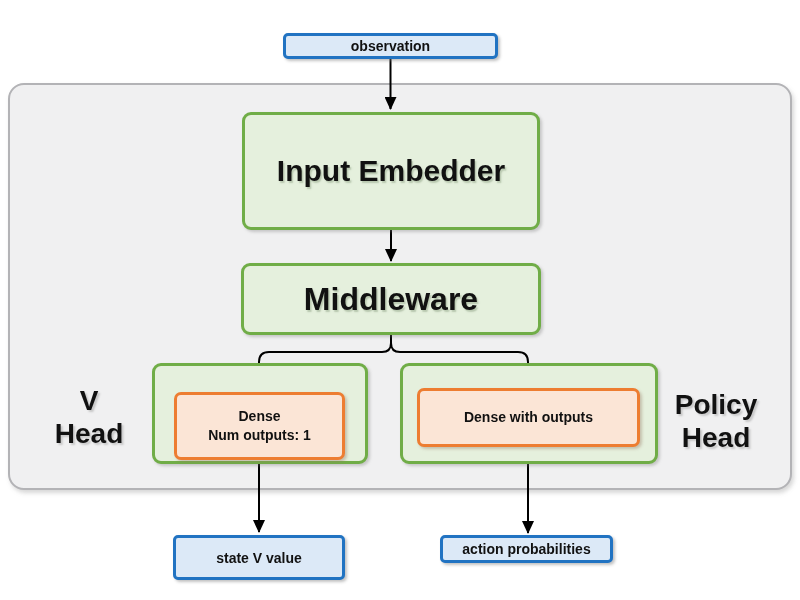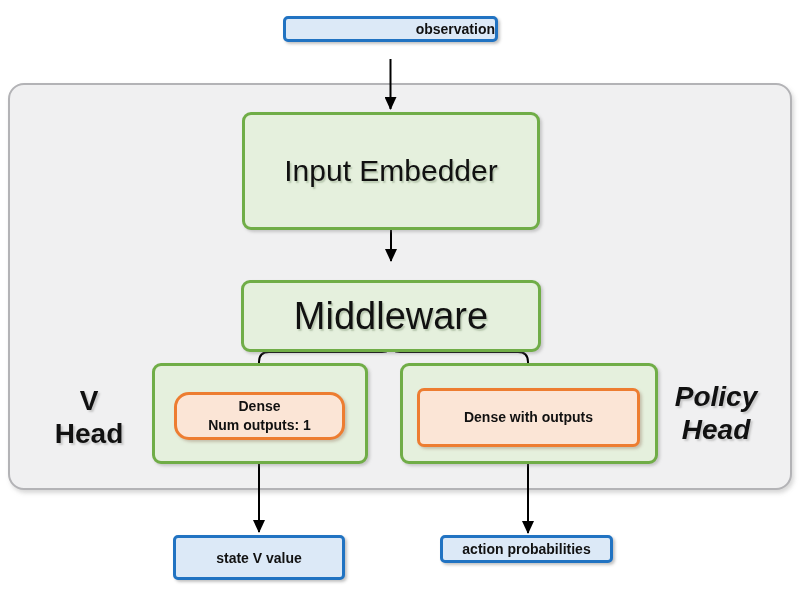--- a/index.html
+++ b/index.html
@@ -34,51 +34,51 @@
     border: 3px solid var(--blue-border, #2173c2);
     border-radius: 5px;
     font-weight: bold; font-size: 14px;
     box-shadow: 2px 2px 3px rgba(120,120,120,0.45);
   }
 
   .green-node {
     background: var(--green-fill, #e5f0dd);
     border: 3px solid var(--green-border, #70ad47);
     border-radius: 9px;
-    font-weight: normal;
+    font-weight: bold;
     box-shadow: 2px 2px 3px rgba(120,120,120,0.35);
   }
 
   .orange-node {
     background: var(--orange-fill, #fbe5d6);
     border: 3px solid var(--orange-border, #ed7d31);
     border-radius: 7px;
     font-size: 14px; line-height: 19px;
     box-shadow: 2px 2px 3px rgba(150,120,100,0.4);
   }
   .orange-node .t { font-weight: bold; }
   .orange-node .s { font-weight: bold; }
 
   .head-label {
     font-weight: bold; font-size: 28px; line-height: 33px;
     text-align: center; z-index: 3;
     text-shadow: 2px 2px 2px rgba(150,150,150,0.45);
   }
 
-  #observation   { left: 283px; top: 16px;  width: 215px; height: 26px; align-items: flex-end; }
+  #observation   { left: 283px; top: 33px;  width: 215px; height: 26px; }
   #input-embedder{ left: 242px; top: 112px; width: 298px; height: 118px; font-size: 30px;
                    text-shadow: 1.5px 1.5px 1.5px rgba(140,160,130,0.5); }
-  #middleware    { left: 241px; top: 280px; width: 300px; height: 72px;  font-size: 38px;
+  #middleware    { left: 241px; top: 263px; width: 300px; height: 72px;  font-size: 32px;
                    text-shadow: 1.5px 1.5px 1.5px rgba(140,160,130,0.5); }
   #v-head-box    { left: 152px; top: 363px; width: 216px; height: 101px; }
   #policy-head-box{ left: 400px; top: 363px; width: 258px; height: 101px; }
-  #dense         { left: 174px; top: 392px; width: 171px; height: 48px; z-index: 4; border-radius: 15px; }
+  #dense         { left: 174px; top: 392px; width: 171px; height: 68px; z-index: 4; }
   #dense-softmax { left: 417px; top: 388px; width: 223px; height: 59px; z-index: 4; }
   #v-head-label  { left: 38px;  top: 384px; width: 102px; }
-  #policy-head-label { left: 659px; top: 380px; width: 114px; font-style: italic; }
+  #policy-head-label { left: 659px; top: 388px; width: 114px; }
   #state-v-value { left: 173px; top: 535px; width: 172px; height: 45px; }
   #action-probabilities { left: 440px; top: 535px; width: 173px; height: 28px; }
 </style>
 </head>
 <body>
 
 <div class="abs container-panel"></div>
 
 <svg class="abs connectors" viewBox="0 0 800 600" xmlns="http://www.w3.org/2000/svg">
   <defs>

